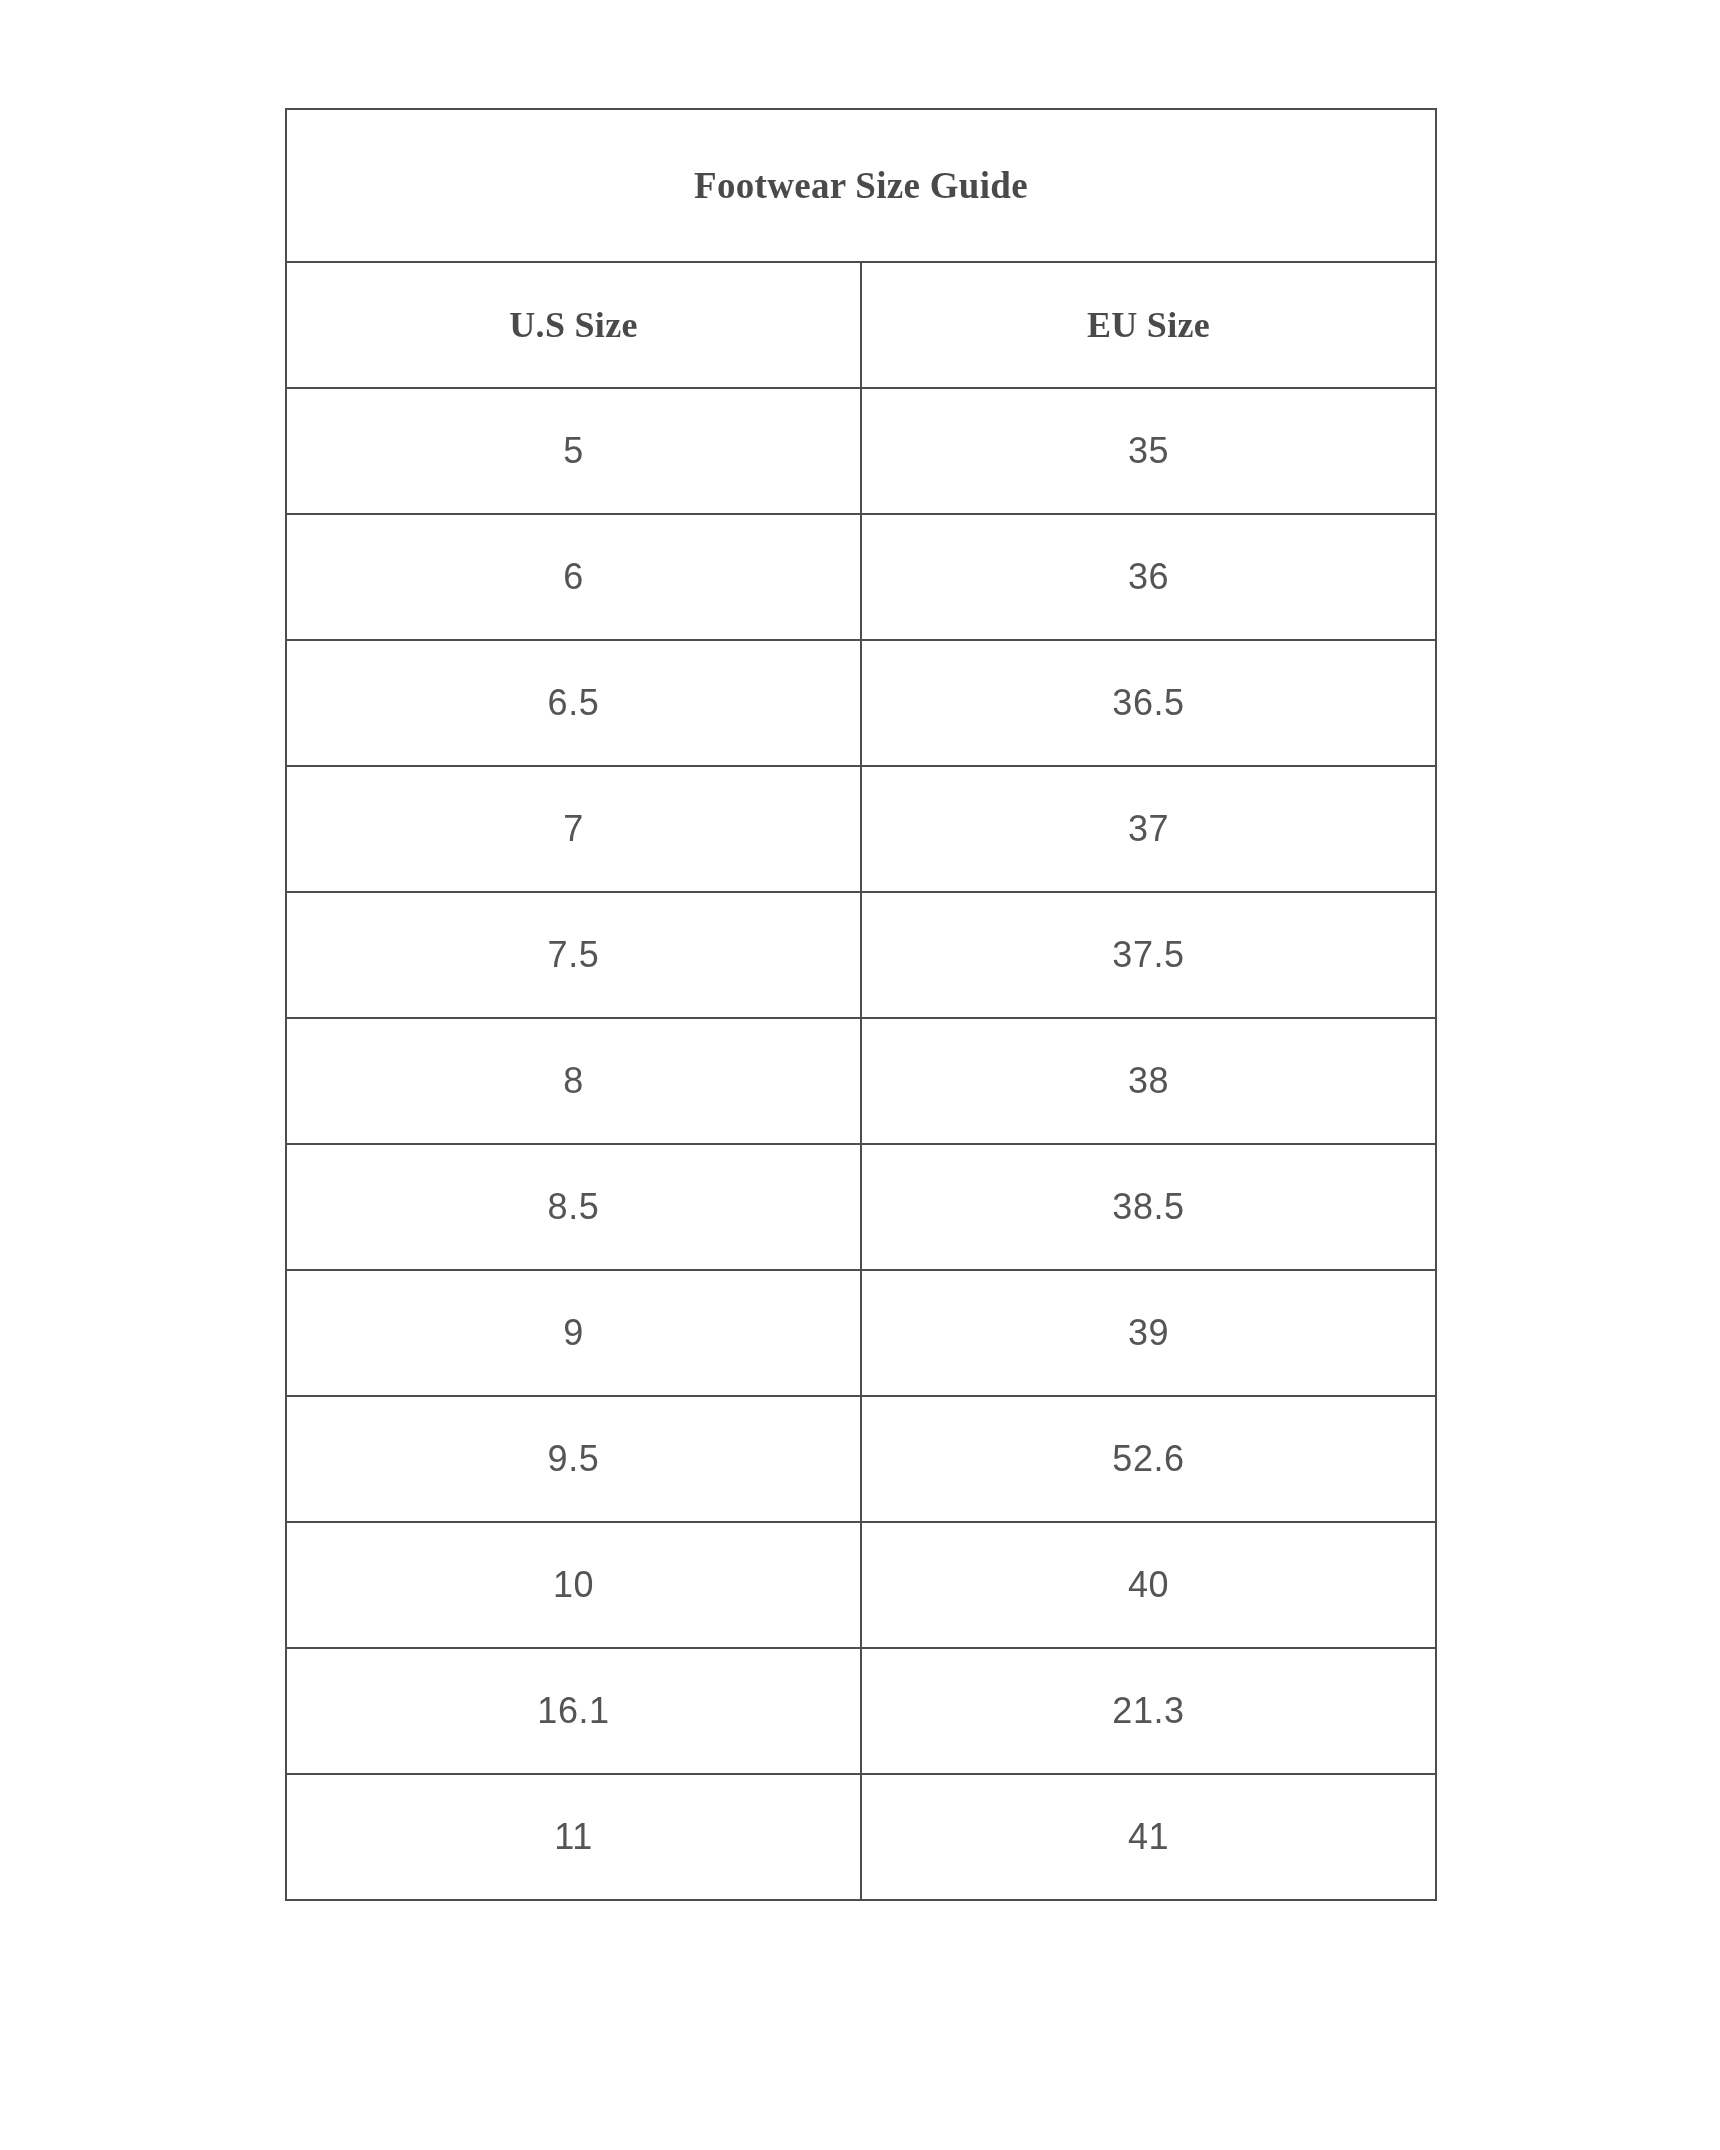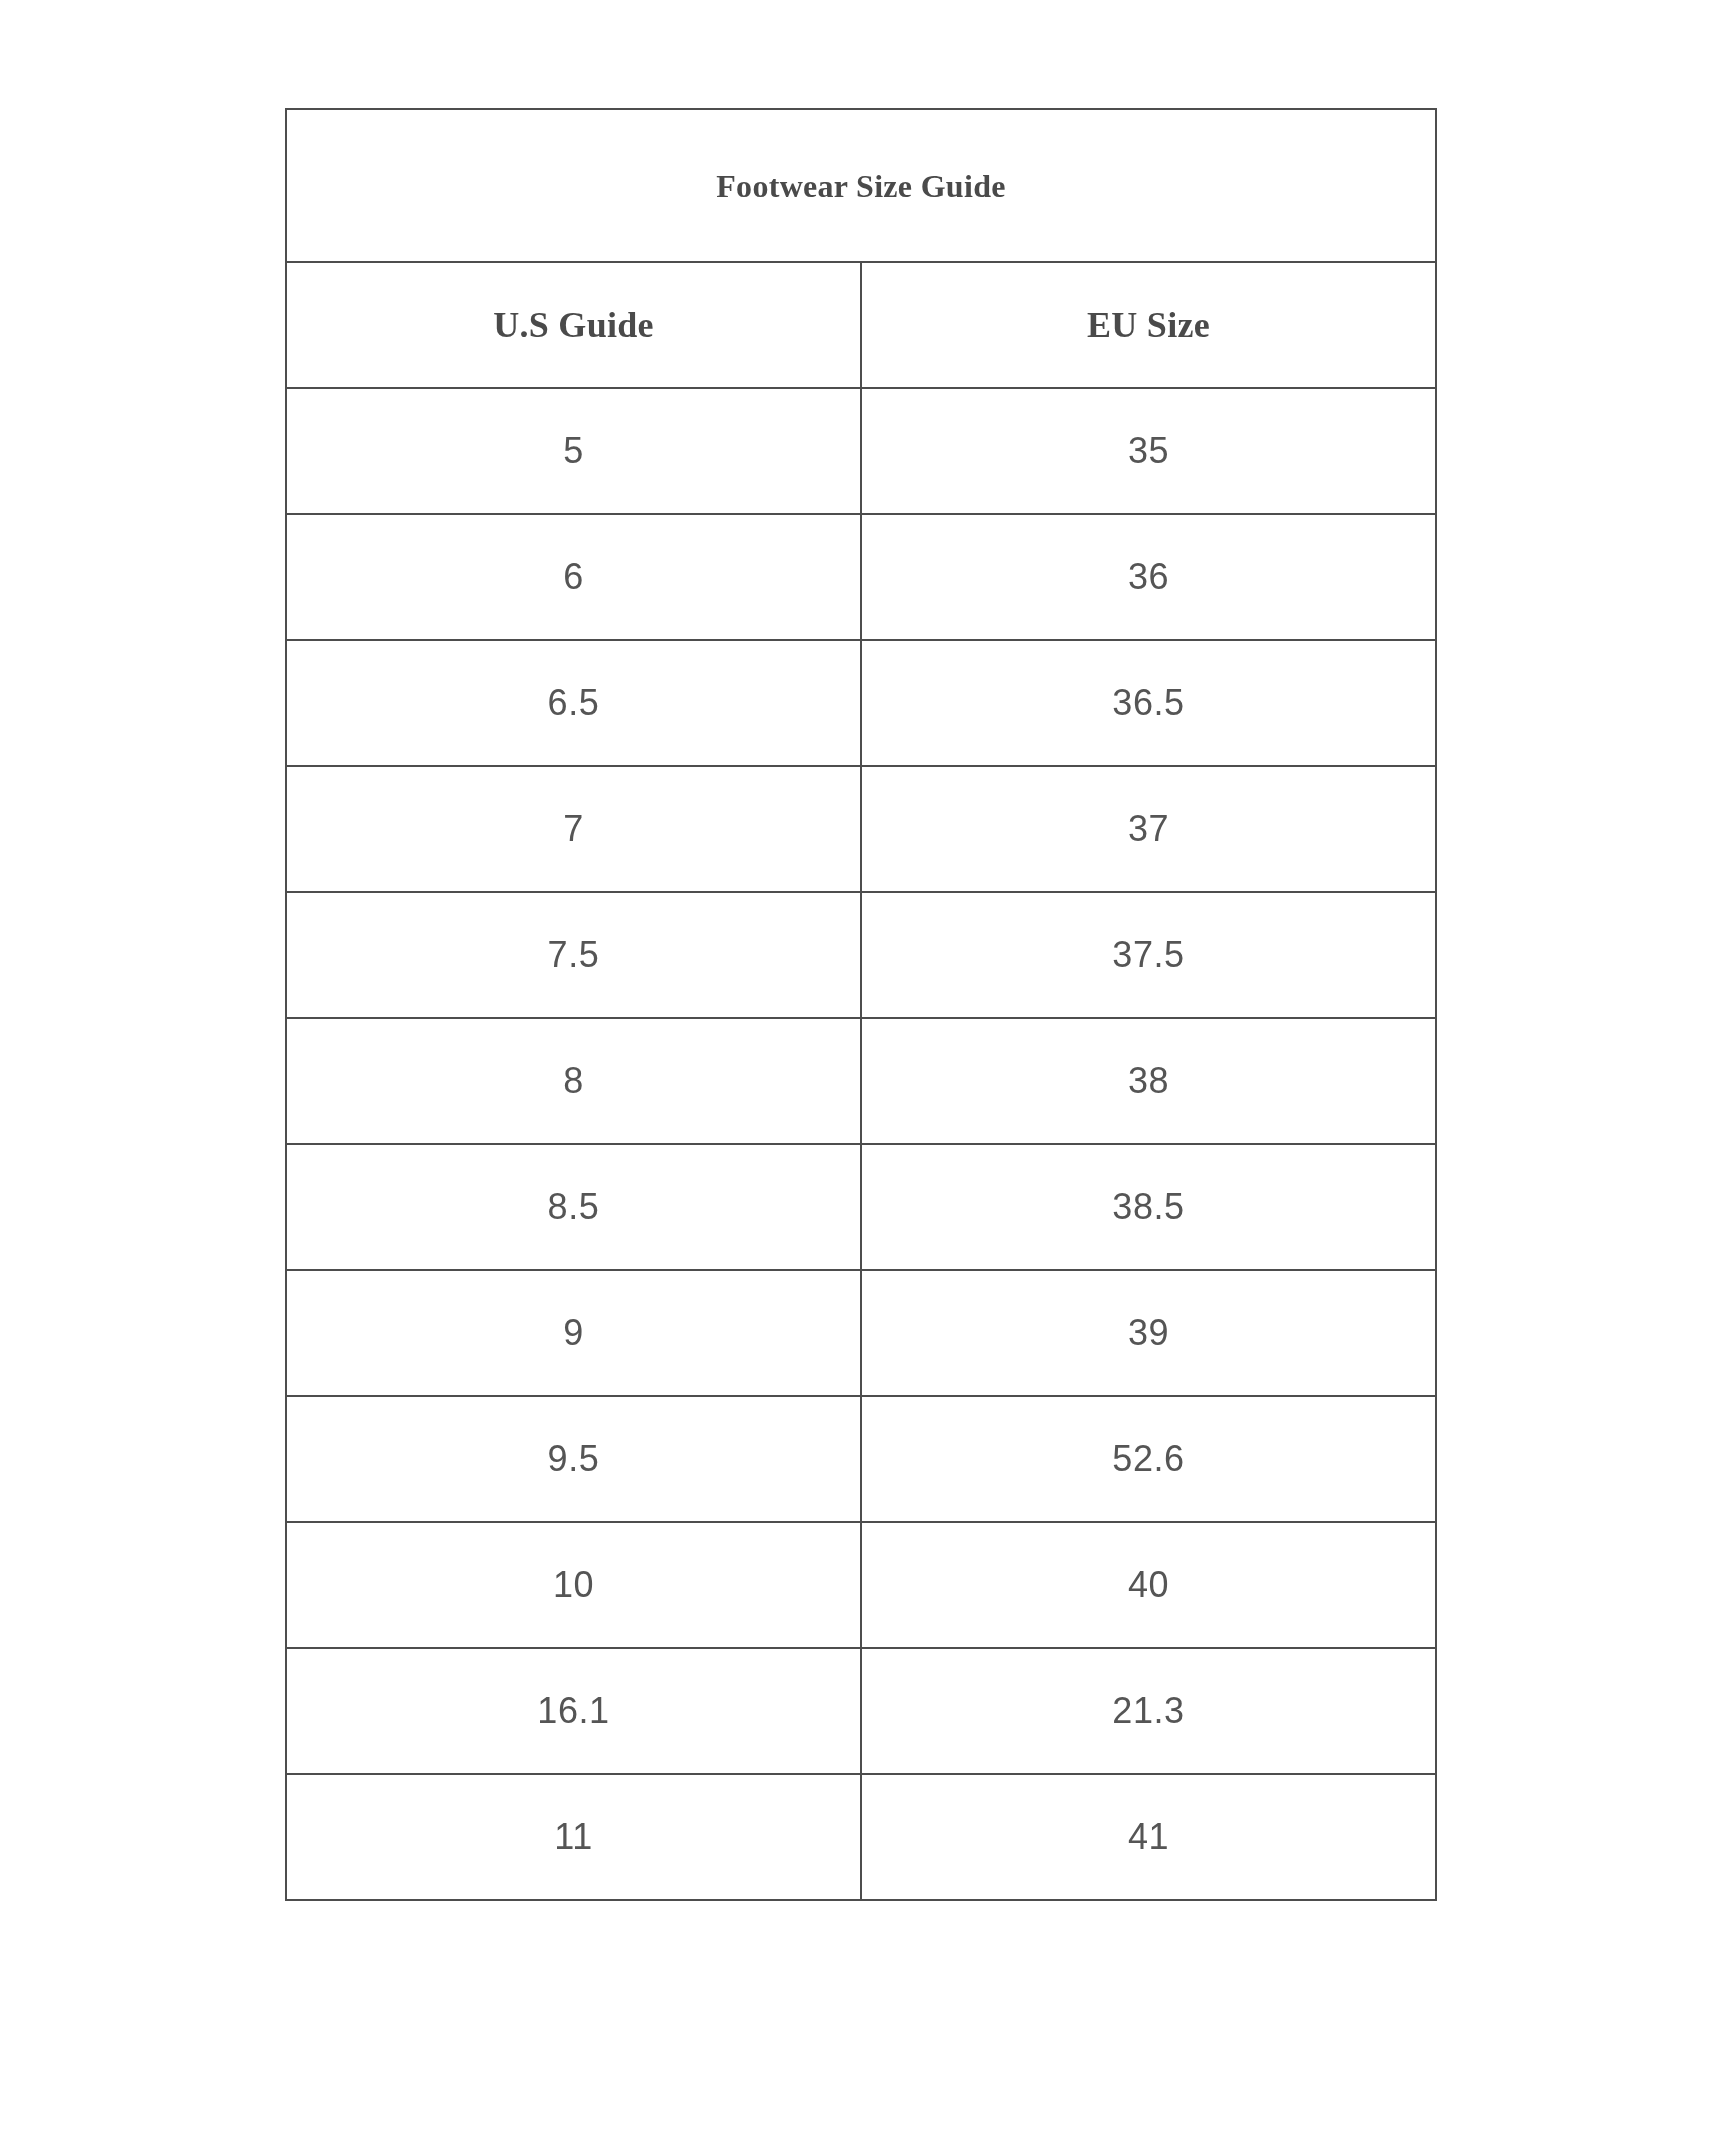--- a/index.html
+++ b/index.html
@@ -41,21 +41,21 @@
     vertical-align: middle;
     padding: 0;
     background: #ffffff;
   }
 
   
   .title-cell {
     height: 151px;
     font-family: "Liberation Serif", "DejaVu Serif", serif;
     font-weight: 700;
-    font-size: 32px;
+    font-size: 37px;
     letter-spacing: 0.3px;
     color: #4a4a4a;
     line-height: 1;
   }
 
   
   .header-cell {
     height: 124px;
     font-family: "Liberation Serif", "DejaVu Serif", serif;
     font-weight: 700;
@@ -89,21 +89,21 @@
       <col class="col-us">
       <col class="col-eu">
     </colgroup>
     <tbody>
 
       <tr>
         <td class="title-cell" colspan="2">Footwear Size Guide</td>
       </tr>
 
       <tr>
-        <td class="header-cell">U.S Guide</td>
+        <td class="header-cell">U.S Size</td>
         <td class="header-cell">EU Size</td>
       </tr>
 
       <tr>
         <td class="data-cell">5</td>
         <td class="data-cell">35</td>
       </tr>
 
 
       <tr>

